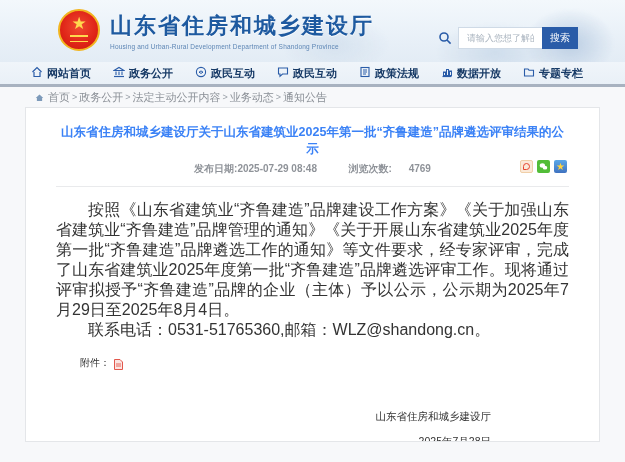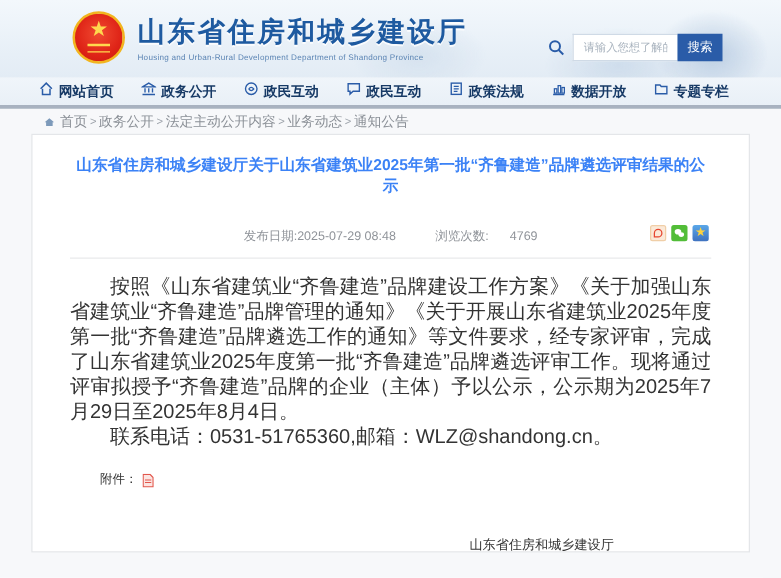--- a/index.html
+++ b/index.html
@@ -46,21 +46,21 @@
   
   .page { padding:0 25px; }
   .breadcrumb { height:20px; display:flex; align-items:center; padding-left:10px; }
   .breadcrumb .crumb { font-size:11px; color:#8a8f96; cursor:pointer; }
   .breadcrumb .sep { font-size:9px; color:#9aa0a8; margin:0 2px; }
   .bc-home { margin-right:4px; display:inline-flex; }
 
   
   .card { background:#fff; border:1px solid #e4e6e9; height:335px; padding:0 30px; overflow:hidden; }
   .article-title { margin-top:16px; text-align:center; font-size:12.5px; font-weight:bold; color:#3b82f6; }
-  .meta-row { position:relative; margin-top:24px; text-align:center; font-size:10px; color:#8f9399; }
+  .meta-row { position:relative; margin-top:4px; text-align:center; font-size:10px; color:#8f9399;font-weight:bold; }
   .meta-row .gap { display:inline-block; width:26px; }
   .meta-views-value { margin-left:14px; color:#6f7артин378; }
   .share { position:absolute; right:2px; top:-2px; display:flex; }
   .share span { width:13px; height:13px; margin-left:4px; border-radius:2px; display:inline-flex;
     align-items:center; justify-content:center; cursor:pointer; }
   .sh-weibo { background:#fbe9d8; border:1px solid #f0cfa8; }
   .sh-weibo i { width:7px; height:7px; border-radius:50% 50% 50% 0; border:1.5px solid #e6452f; display:block; }
   .sh-wechat { background:#52bd38; }
   .sh-qzone { background:linear-gradient(180deg,#5aa7e8,#3f72c0); color:#ffd23e; font-size:10px;
     font-style:normal; line-height:13px; }

